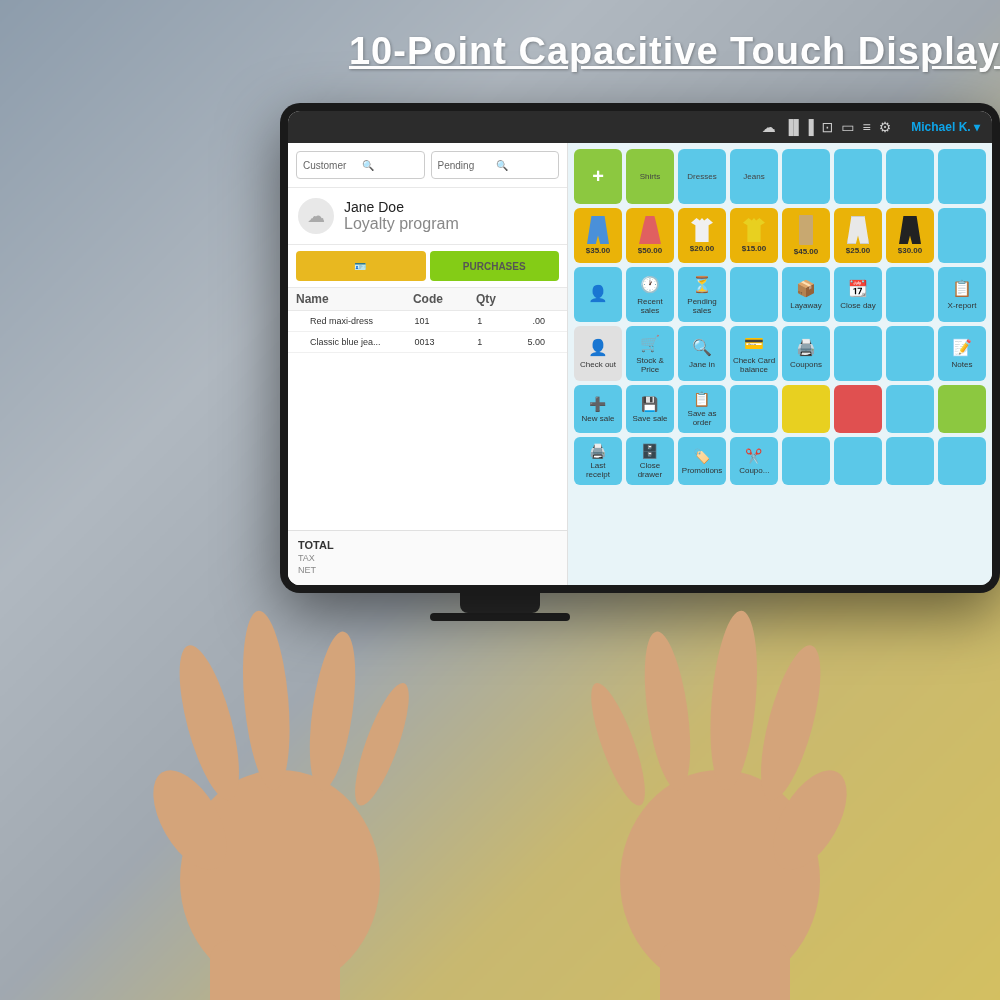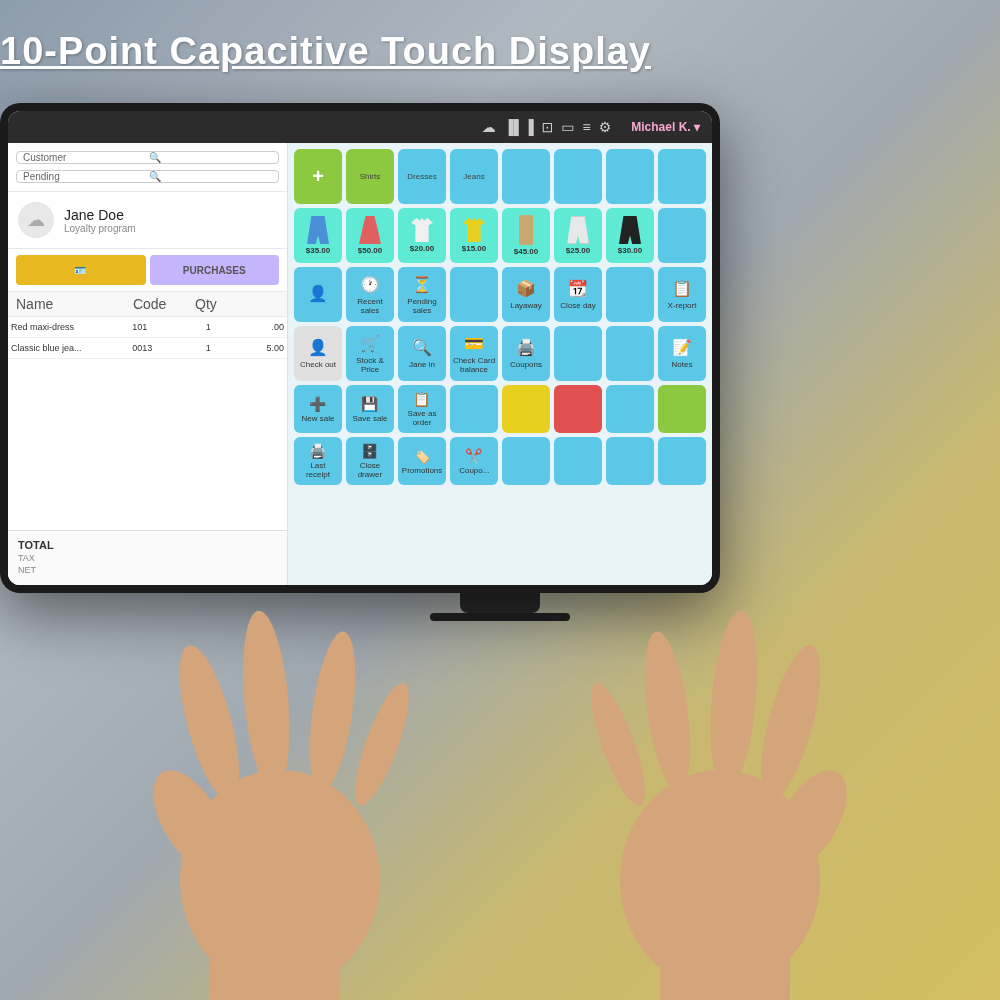--- a/index.html
+++ b/index.html
@@ -20,21 +20,21 @@
       filter: blur(8px);
       transform: scale(1.05);
     }
 
     
     .main-container {
       position: absolute;
       inset: 0;
       display: flex;
       flex-direction: column;
-      align-items: flex-start;
+      align-items: flex-end;
       justify-content: flex-start;
       padding-top: 30px;
     }
 
     
     .title {
       color: white;
       font-size: 38px;
       font-weight: 900;
       text-decoration: underline;
@@ -76,21 +76,21 @@
       gap: 10px;
       flex-shrink: 0;
     }
 
     .topbar-icon {
       color: #ccc;
       font-size: 14px;
     }
 
     .topbar-user {
-      color: #f9a8d4;
+      color: #0ea5e9;
       font-size: 12px;
       font-weight: bold;
     }
 
     
     .pos-content {
       display: flex;
       flex: 1;
       overflow: hidden;
     }
@@ -103,21 +103,20 @@
       display: flex;
       flex-direction: column;
       flex-shrink: 0;
     }
 
     .search-row {
       display: flex;
       gap: 6px;
       padding: 8px;
       border-bottom: 1px solid #e8e8e8;
-      flex-direction: column;
     }
 
     .search-box {
       flex: 1;
       height: 28px;
       border: 1px solid #ccc;
       border-radius: 4px;
       display: flex;
       align-items: center;
       padding: 0 6px;
@@ -157,21 +156,21 @@
       color: #aaa;
     }
 
     .customer-name {
       font-size: 14px;
       font-weight: normal;
       color: #222;
     }
 
     .customer-loyalty {
-      font-size: 10px;
+      font-size: 16px;
       color: #888;
     }
 
     
     .stats-row {
       display: flex;
       padding: 6px 10px;
       border-bottom: 1px solid #e8e8e8;
     }
 
@@ -216,51 +215,51 @@
       font-weight: bold;
       cursor: pointer;
     }
 
     .tab-btn-active {
       background: #e8b820;
       color: white;
     }
 
     .tab-btn-inactive {
-      background: #c4b5fd;
+      background: #84cc16;
       color: #555;
     }
 
     
     .order-table {
       flex: 1;
       overflow: hidden;
     }
 
     .order-header {
       display: flex;
       padding: 4px 8px;
       background: #f8f8f8;
       border-bottom: 1px solid #e8e8e8;
     }
 
     .order-header-cell {
-      font-size: 14px;
-      font-weight: normal;
+      font-size: 12px;
+      font-weight: bold;
       color: #555;
     }
 
     .col-name { flex: 2; }
     .col-code { flex: 1; }
     .col-qty { flex: 0.5; text-align: center; }
     .col-price { flex: 1; text-align: right; }
 
     .order-row {
       display: flex;
-      padding: 5px 3px;
+      padding: 5px 22px;
       border-bottom: 1px solid #f0f0f0;
       align-items: center;
     }
 
     .order-cell {
       font-size: 9px;
       color: #333;
     }
 
     
@@ -298,21 +297,21 @@
       overflow: hidden;
     }
 
     .product-grid {
       display: grid;
       grid-template-columns: repeat(8, 1fr);
       gap: 4px;
     }
 
     .product-btn {
-      background: #5eead4;
+      background: #eab308;
       border-radius: 6px;
       display: flex;
       flex-direction: column;
       align-items: center;
       justify-content: center;
       padding: 4px;
       cursor: pointer;
       min-height: 55px;
       border: none;
     }

